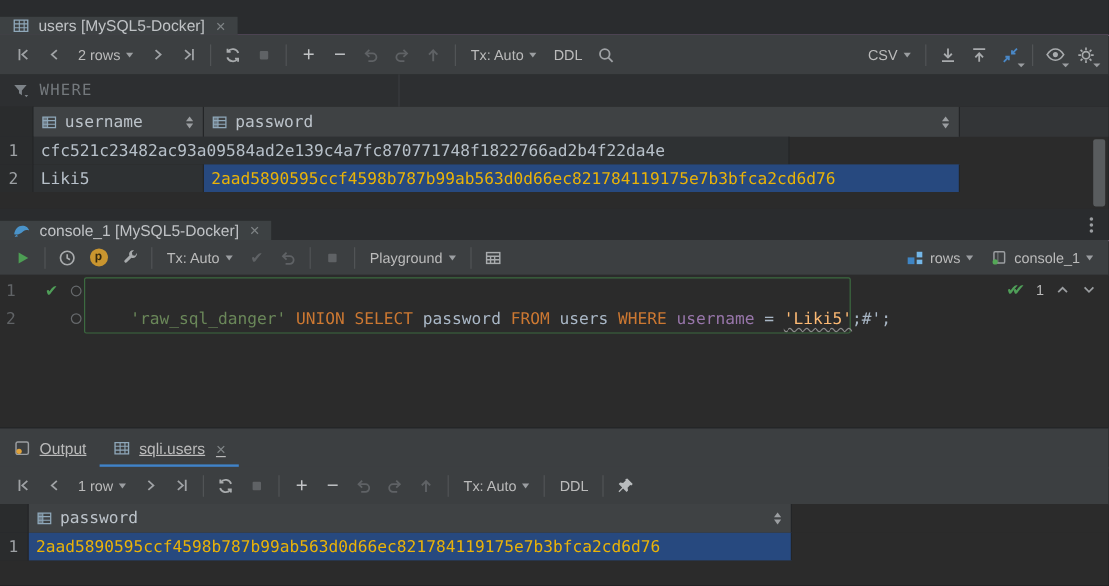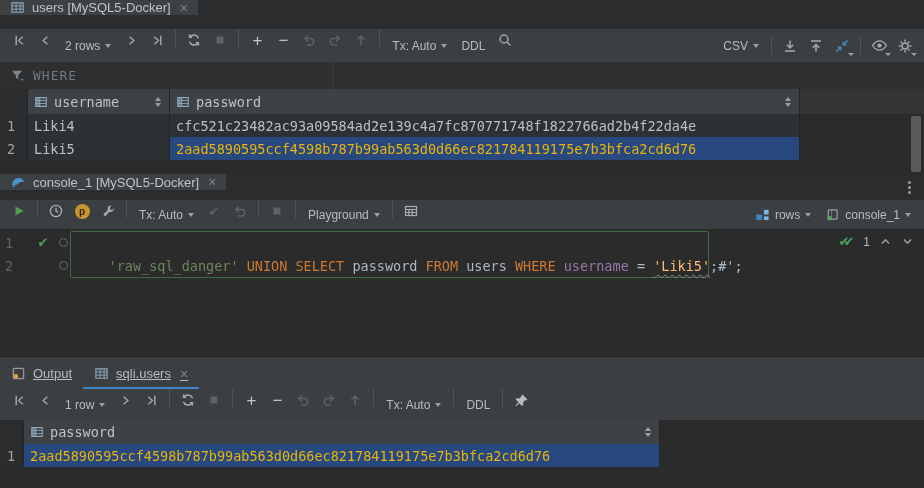--- a/index.html
+++ b/index.html
@@ -5,28 +5,28 @@
   :root{
     --sans:"Liberation Sans",sans-serif;
     --mono:"DejaVu Sans Mono",monospace;
   }
   html,body{margin:0;padding:0;background:#1e1f21;}
   .app{position:relative;width:924px;height:488px;background:#2b2b2b;overflow:hidden;
        font-family:var(--sans);color:#bbbbbb;font-size:13px;}
   .sec{position:absolute;left:0;right:0;}
 
   
-  .tabstrip{background:#2a2c2e;display:flex;align-items:flex-start;border-bottom:1px solid #f0abfc;}
+  .tabstrip{background:#2a2c2e;display:flex;align-items:flex-end;border-bottom:1px solid #f0abfc;}
   .etab{display:flex;align-items:center;gap:7px;padding:0 10px;background:#3d4143;color:#c0c3c6;cursor:default;}
   .tclose{color:#7f8486;font-size:14px;line-height:1;margin-left:2px;}
   .kebab{margin-left:auto;margin-right:10px;align-self:center;display:flex;flex-direction:column;gap:2px;padding:3px;}
   .kebab i{width:3px;height:3px;border-radius:50%;background:#9b9ea1;}
 
   
-  .toolbar{background:#3c3f41;display:flex;padding:0 6px;border-bottom:1px solid #2e3032;}
+  .toolbar{background:#3c3f41;display:flex;align-items:center;padding:0 6px;border-bottom:1px solid #2e3032;}
   .tbtn{width:26px;height:22px;display:flex;align-items:center;justify-content:center;flex:0 0 auto;border-radius:3px;}
   .sep{width:1px;height:18px;background:#515456;margin:0 5px;flex:0 0 auto;}
   .lbl{display:flex;align-items:center;gap:5px;padding:0 7px;font-size:12px;color:#bbbbbb;white-space:nowrap;flex:0 0 auto;}
   .caret{width:0;height:0;border-left:3.5px solid transparent;border-right:3.5px solid transparent;border-top:4px solid #9b9ea1;}
   .right{margin-left:auto;display:flex;align-items:center;}
   .glyph{font-size:17px;color:#c2c4c6;line-height:1;font-family:var(--sans);}
   .dim{color:#5f6265 !important;}
   .pcirc{width:15px;height:15px;border-radius:50%;background:#c9952f;color:#33270e;
          font:700 10px var(--sans);display:flex;align-items:center;justify-content:center;}
   .corner-caret{position:relative;}
@@ -255,21 +255,20 @@
         <span>password</span>
         <span class="sortw">
             <b class="up"></b>
             <b class="dn"></b>
           </span>
       </div>
     </div>
     <div id="top-rows">
         <div class="grow">
           <div class="gcell gutter gut-t">1</div>
-          <div class="gcell col-user">Liki4</div>
           <div class="gcell col-pass">cfc521c23482ac93a09584ad2e139c4a7fc870771748f1822766ad2b4f22da4e</div>
         </div>
         <div class="grow">
           <div class="gcell gutter gut-t">2</div>
           <div class="gcell col-user">Liki5</div>
           <div class="gcell col-pass sel">2aad5890595ccf4598b787b99ab563d0d66ec821784119175e7b3bfca2cd6d76</div>
         </div>
       </div>
   </div>
   <div class="scrollthumb" style="left:911px;top:116px;height:56px;"></div>

